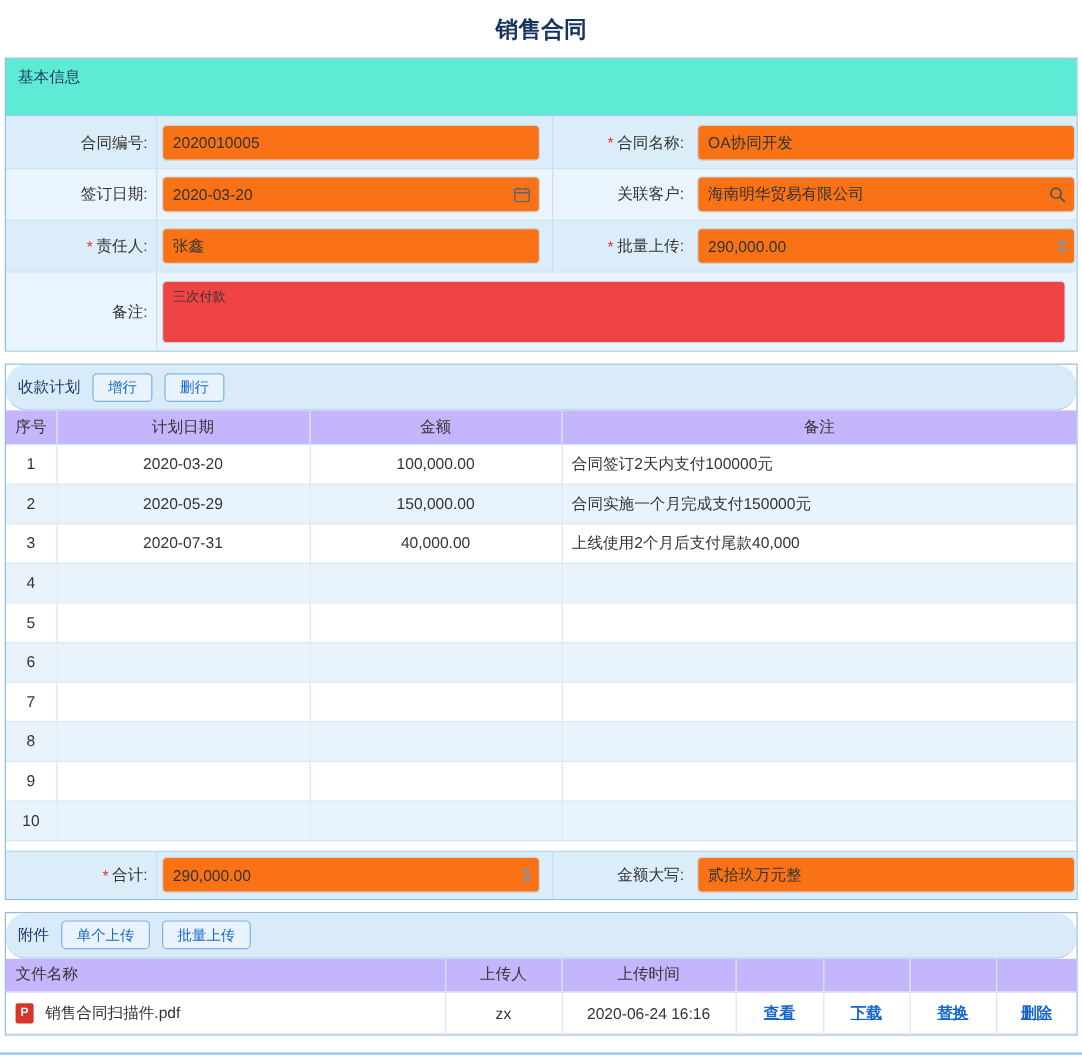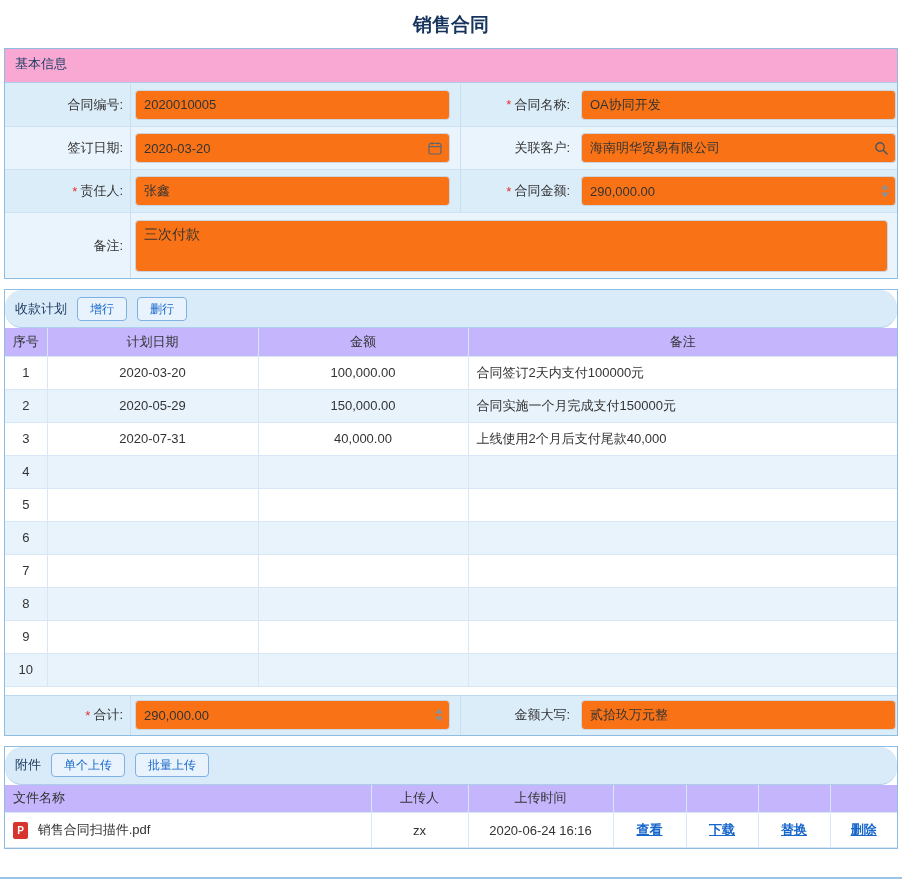--- a/index.html
+++ b/index.html
@@ -7,21 +7,21 @@
   body {
     font-family: "Liberation Sans", "DejaVu Sans", sans-serif;
     background: #ffffff; color: #333; position: relative; overflow: hidden;
   }
   .page-title {
     text-align: center; font-size: 19px; font-weight: bold; color: #15335d;
     padding-top: 12px; height: 48px;
   }
   .panel { margin: 0 4px 10px; border: 1px solid #8fbce2; background: #fff; }
   .panel-header {
-    height: 34px; line-height: 30px; background: #f9a8d4;
+    height: 48px; line-height: 30px; background: #5eead4;
     border-bottom: 1px solid #aecfec; padding-left: 10px;
     font-size: 13px; color: #1e3d63;
   }
   
   .form-row { display: flex; align-items: center; }
   .form-row.shade-a { background: #dcedfa; }
   .form-row.shade-b { background: #eaf4fd; }
   .form-row + .form-row { border-top: 1px solid #cfe2f4; }
   .row-std { height: 43px; }
   .row-remark { height: 66px; }
@@ -55,22 +55,22 @@
     line-height: 0; cursor: pointer;
   }
   .spinner {
     position: absolute; right: 7px; top: 50%; transform: translateY(-50%);
     display: flex; flex-direction: column; gap: 3px; cursor: pointer;
   }
   .sp-up { width: 0; height: 0; border-left: 4px solid transparent; border-right: 4px solid transparent; border-bottom: 5px solid #8a8f96; }
   .sp-dn { width: 0; height: 0; border-left: 4px solid transparent; border-right: 4px solid transparent; border-top: 5px solid #8a8f96; }
   textarea.ta {
     width: 100%; height: 52px; border: 1px solid #c9d6e2; border-radius: 4px;
-    padding: 5px 8px; font-size: 14px; color: #333; resize: none;
-    font-family: inherit; outline: none; background: #f97316;
+    padding: 5px 8px; font-size: 11px; color: #333; resize: none;
+    font-family: inherit; outline: none; background: #ef4444;
   }
   
   .toolbar {
     display: flex; align-items: center; gap: 10px; height: 38px;
     background: #d9eaf8; border-bottom: 1px solid #aecfec;
     padding: 0 10px; font-size: 13px; color: #1e3d63; border-radius: 17px;
   }
   .btn {
     background: #e9f3fd; border: 1px solid #7eb2e4; color: #1767c9;
     font-size: 12px; border-radius: 4px; padding: 5px 12px;
@@ -179,21 +179,21 @@
         <span class="star">*</span>
         <span class="lbl">责任人:</span>
       </div>
       <div class="ic">
         <div class="field">
           <input class="txt" type="text" value="张鑫" style="">
         </div>
       </div>
       <div class="lc2">
         <span class="star">*</span>
-        <span class="lbl">合同金额:</span>
+        <span class="lbl">批量上传:</span>
       </div>
       <div class="ic2">
         <div class="field num">
           <input class="txt" type="text" value="290,000.00" style="">
           <span class="spinner">
               <i class="sp-up"></i>
               <i class="sp-dn"></i>
             </span>
         </div>
       </div>

